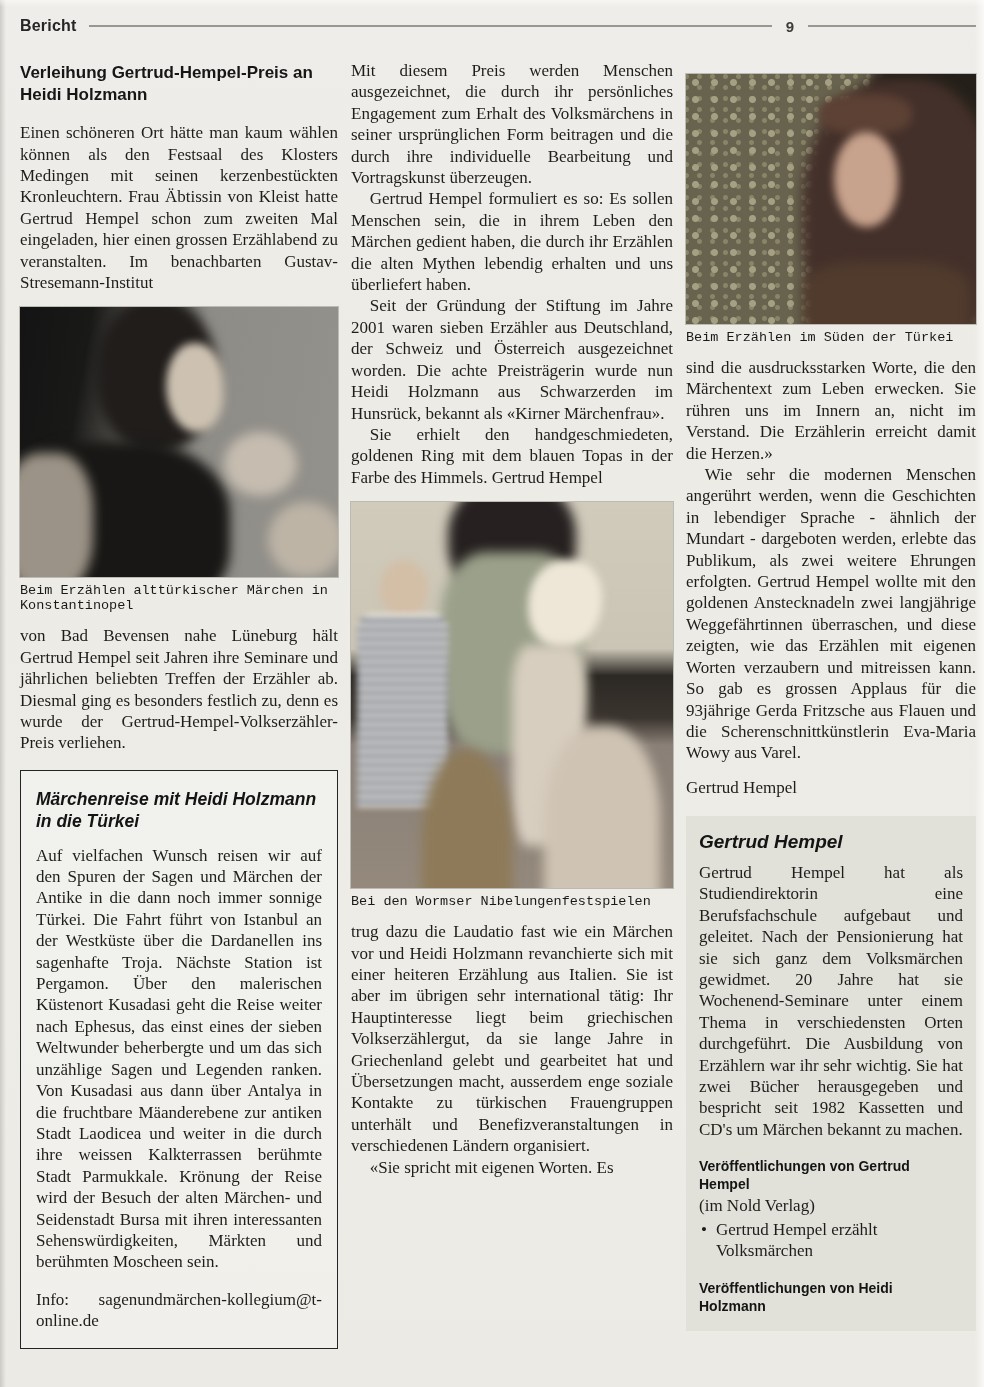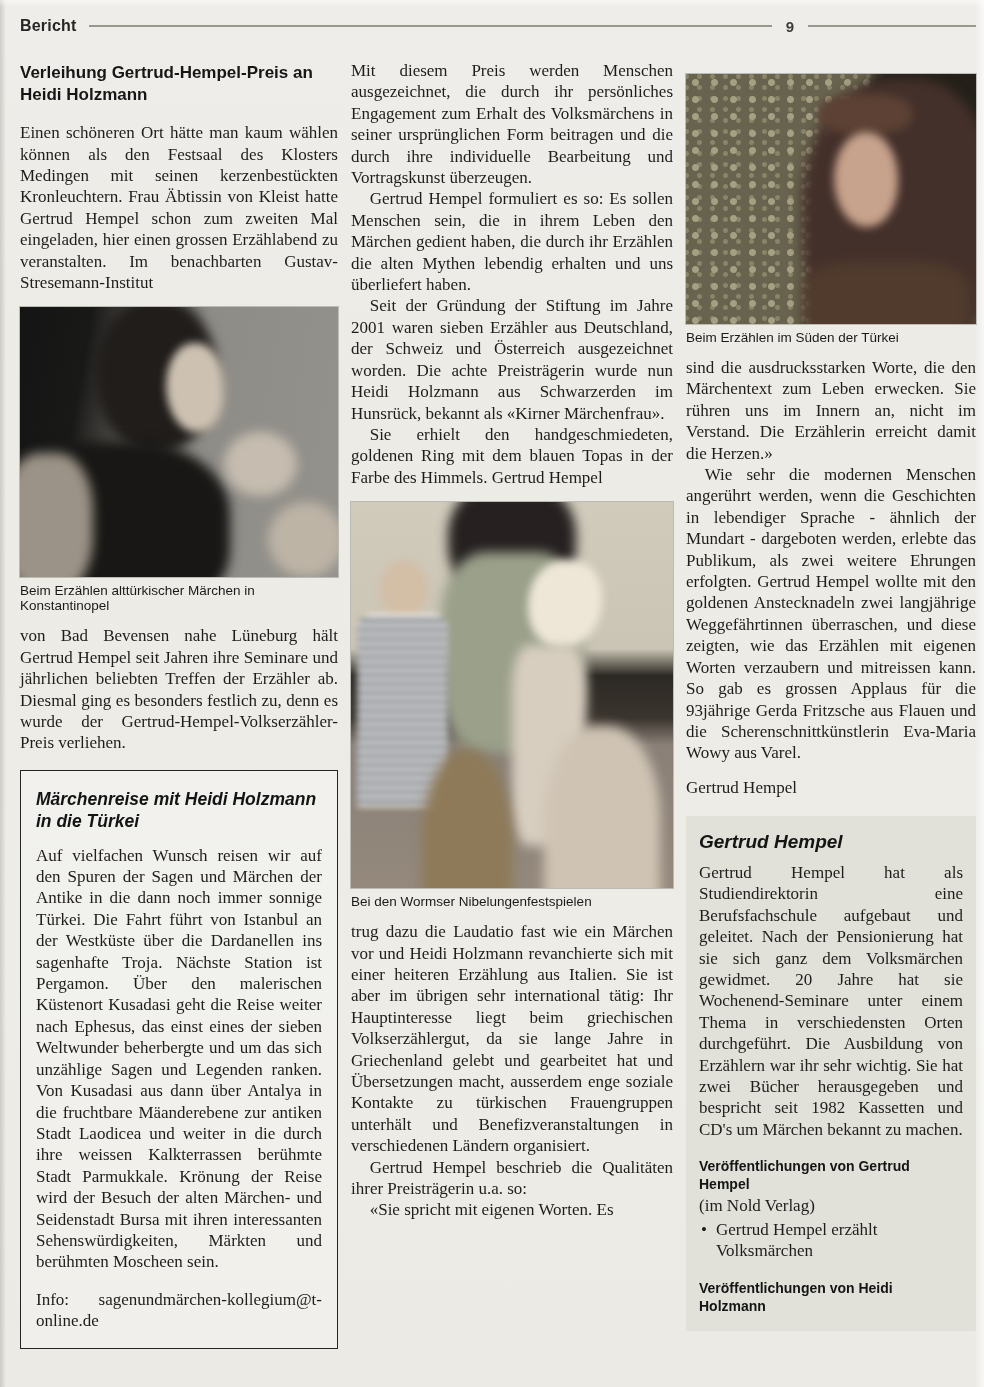--- a/index.html
+++ b/index.html
@@ -68,21 +68,21 @@
     font-size:14px;line-height:1.3;color:#141414;
   }
   .pub-sub{margin:1px 0 3px 0;font-family:Liberation Serif, serif;}
   ul.pub-list{margin:2px 0 0 0;padding:0;list-style:none;}
   ul.pub-list li{position:relative;padding-left:17px;margin:0;text-align:left;}
   ul.pub-list li::before{content:"•";position:absolute;left:2px;top:0;}
 
   figure.photo{position:relative;margin:14px 0 0 0;overflow:hidden;box-shadow:0 0 0 1px rgba(40,38,34,.25);}
   .caption{
     margin:6px 0 12px 0;
-    font-family:Liberation Sans, sans-serif;
+    font-family:Liberation Mono, monospace;
     font-size:13.5px;color:#1a1a1a;
   }
   .sh{position:absolute;display:block;filter:blur(6px);}
 
   
   .photo-left{height:270px;background:linear-gradient(100deg,#141414 0%,#191918 20%,#52504b 33%,#8e8c87 52%,#94928c 100%);}
   .l-hair{left:24%;top:-4%;width:38%;height:58%;background:#201d1b;border-radius:48%;}
   .l-face{left:46%;top:13%;width:18%;height:33%;background:#cdc2b2;border-radius:50% 50% 45% 55%;filter:blur(4px);}
   .l-body{left:-8%;top:50%;width:74%;height:66%;background:#181715;border-radius:40%;}
   .l-scarf{left:-5%;top:54%;width:28%;height:52%;background:#b3a99b;border-radius:40%;opacity:.85;}
@@ -189,21 +189,20 @@
         <i class="sh m-boyface"></i>
         <i class="sh m-boy"></i>
         <i class="sh m-scarf"></i>
         <i class="sh m-girl"></i>
         <i class="sh m-front1"></i>
         <i class="sh m-front2"></i>
       </figure>
       <div class="caption">Bei den Wormser Nibelungenfestspielen</div>
 
       <p class="body">trug dazu die Laudatio fast wie ein Märchen vor und Heidi Holzmann revanchierte sich mit einer heiteren Erzählung aus Italien. Sie ist aber im übrigen sehr international tätig: Ihr Hauptinteresse liegt beim griechischen Volkserzählergut, da sie lange Jahre in Griechenland gelebt und gearbeitet hat und Übersetzungen macht, ausserdem enge soziale Kontakte zu türkischen Frauengruppen unterhält und Benefizveranstaltungen in verschiedenen Ländern organisiert.</p>
-      <p class="body indent">Gertrud Hempel beschrieb die Qualitäten ihrer Preisträgerin u.a. so:</p>
       <p class="body indent">«Sie spricht mit eigenen Worten. Es</p>
     </div>
 
     <div class="col col-right">
       <figure class="photo photo-right">
         <i class="sh r-darkcorner"></i>
         <i class="sh r-veil"></i>
         <i class="sh r-band"></i>
         <i class="sh r-face"></i>
         <i class="sh r-dress"></i>

